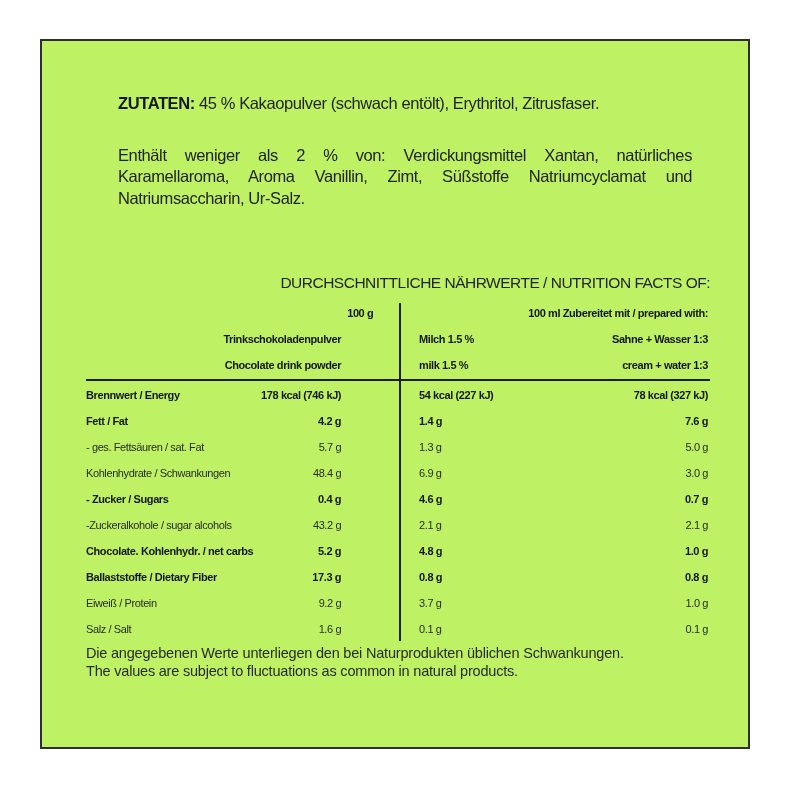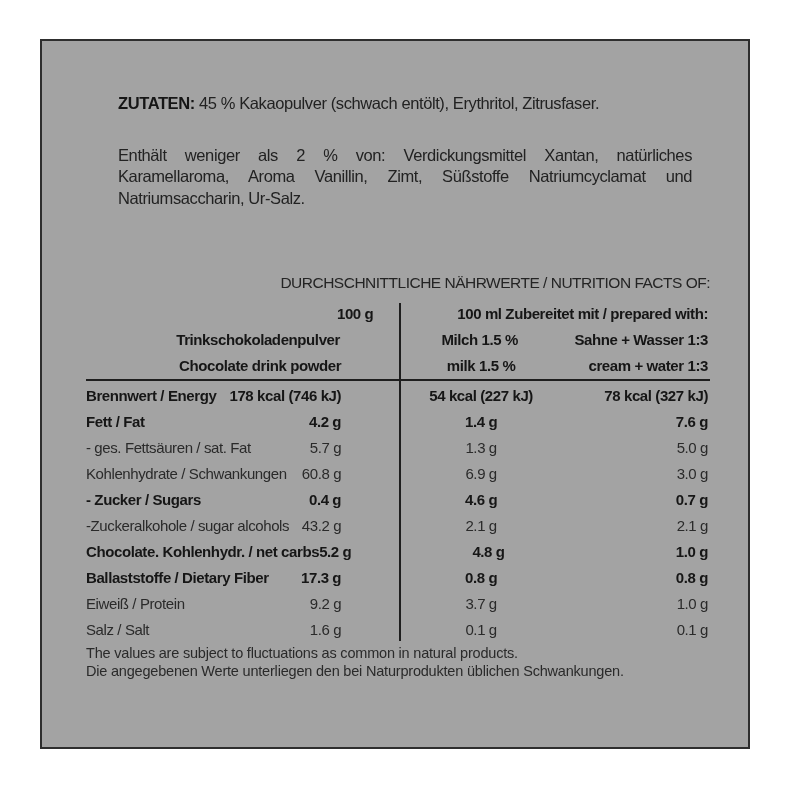--- a/index.html
+++ b/index.html
@@ -8,21 +8,21 @@
     background: #ffffff;
     font-family: "Liberation Sans", sans-serif;
     color: #1e1e1e;
     overflow: hidden;
   }
   .frame {
     position: absolute;
     left: 40px; top: 39px;
     width: 710px; height: 710px;
     border: 2px solid #2e2e2e;
-    background: #a3a3a3;
+    background: #bef264;
   }
   
   .ingredients {
     position: absolute;
     left: 76px; top: 52px;
     width: 574px;
     font-size: 16.5px;
     line-height: 21.5px;
     letter-spacing: -0.4px;
     text-align: justify;
@@ -49,30 +49,30 @@
   .vline {
     position: absolute;
     left: 313px; top: 3px;
     width: 2px; height: 338px;
     background: #1e1e1e;
   }
   .hrow, .trow {
     display: flex;
     align-items: center;
     height: 26px;
-    font-size: 15px;
+    font-size: 11px;
     letter-spacing: -0.4px;
     white-space: nowrap;
     gap: 33px;
   }
   .hrow { font-weight: bold; color: #161616; }
   .hc1 { width: 300px; text-align: right; }
   .hspan { width: 317px; text-align: right; padding-right: 2px; }
   .gap { width: 14px; }
-  .c2 { width: 146px; text-align: center; }
+  .c2 { width: 146px; text-align: left; }
   .c3 { width: 157px; text-align: right; padding-right: 2px; }
   .hr {
     height: 2px; background: #1e1e1e;
     margin: 1px 0;
   }
   .c1 {
     width: 300px;
     display: flex;
     justify-content: space-between;
     align-items: baseline;
@@ -145,21 +145,21 @@
             <span>- ges. Fettsäuren / sat. Fat</span>
             <span>5.7 g</span>
           </div>
         <div class="gap"></div>
         <div class="c2">1.3 g</div>
         <div class="c3">5.0 g</div>
       </div>
       <div class="trow">
         <div class="c1">
             <span>Kohlenhydrate / Schwankungen</span>
-            <span>60.8 g</span>
+            <span>48.4 g</span>
           </div>
         <div class="gap"></div>
         <div class="c2">6.9 g</div>
         <div class="c3">3.0 g</div>
       </div>
       <div class="trow b">
         <div class="c1">
             <span>- Zucker / Sugars</span>
             <span>0.4 g</span>
           </div>
@@ -208,18 +208,18 @@
             <span>Salz / Salt</span>
             <span>1.6 g</span>
           </div>
         <div class="gap"></div>
         <div class="c2">0.1 g</div>
         <div class="c3">0.1 g</div>
       </div>
     </div>
 
     <div class="footnote">
+      <div>Die angegebenen Werte unterliegen den bei Naturprodukten üblichen Schwankungen.</div>
       <div>The values are subject to fluctuations as common in natural products.</div>
-      <div>Die angegebenen Werte unterliegen den bei Naturprodukten üblichen Schwankungen.</div>
     </div>
   </div>
 
 </div>
 
 </body></html>

